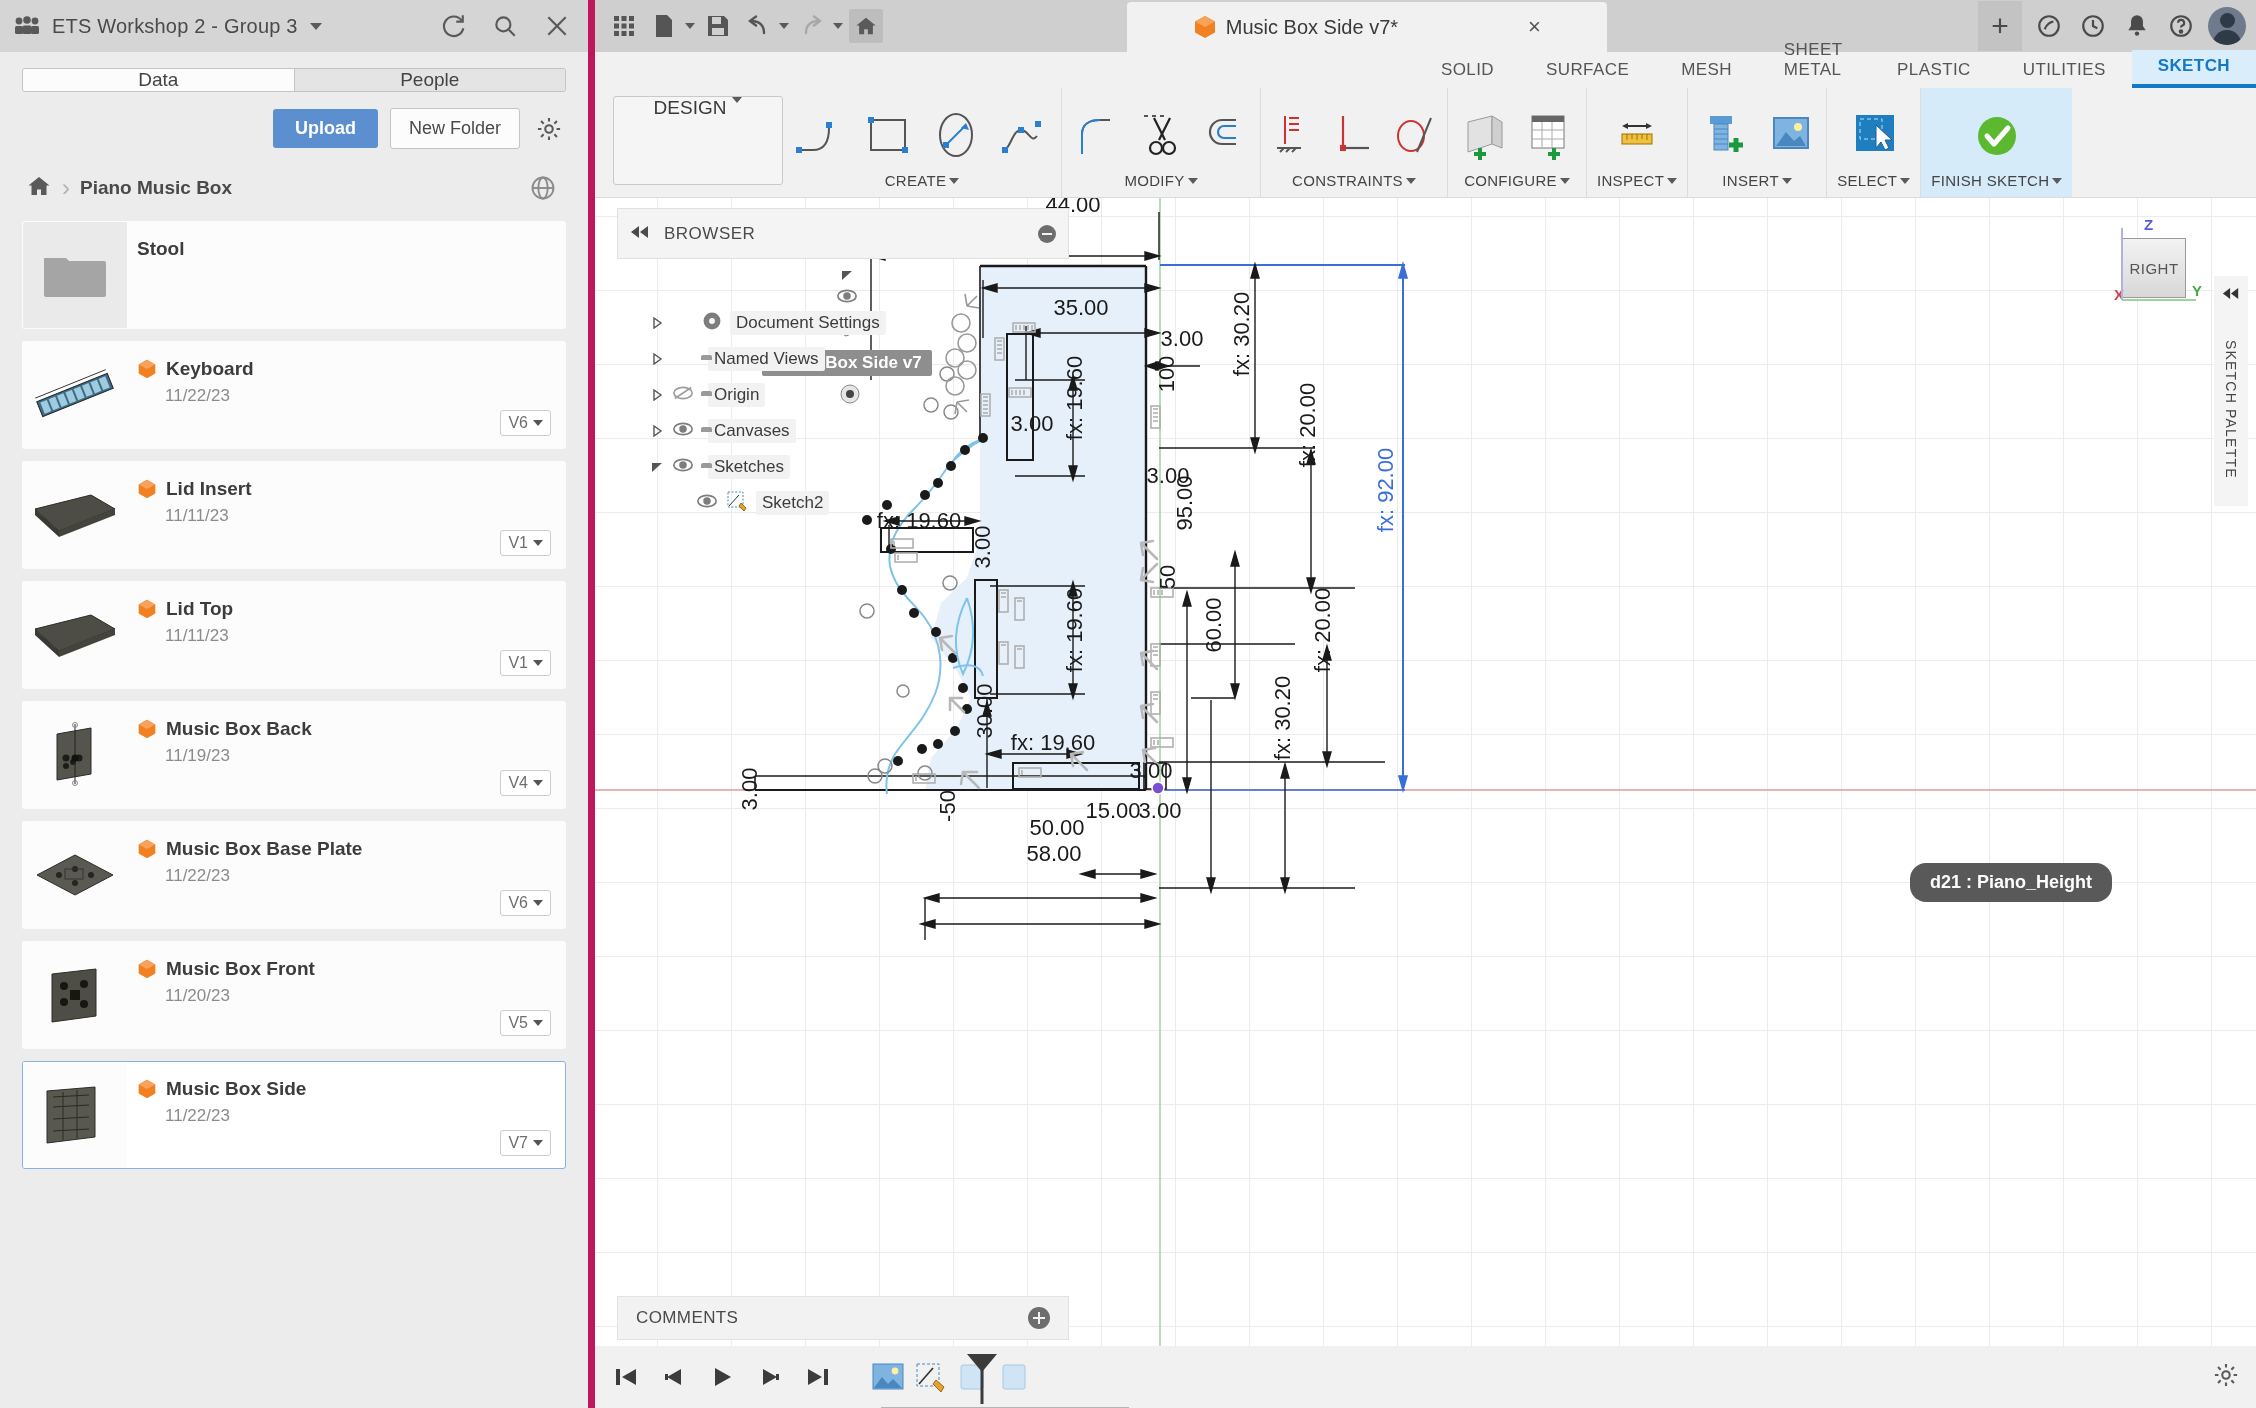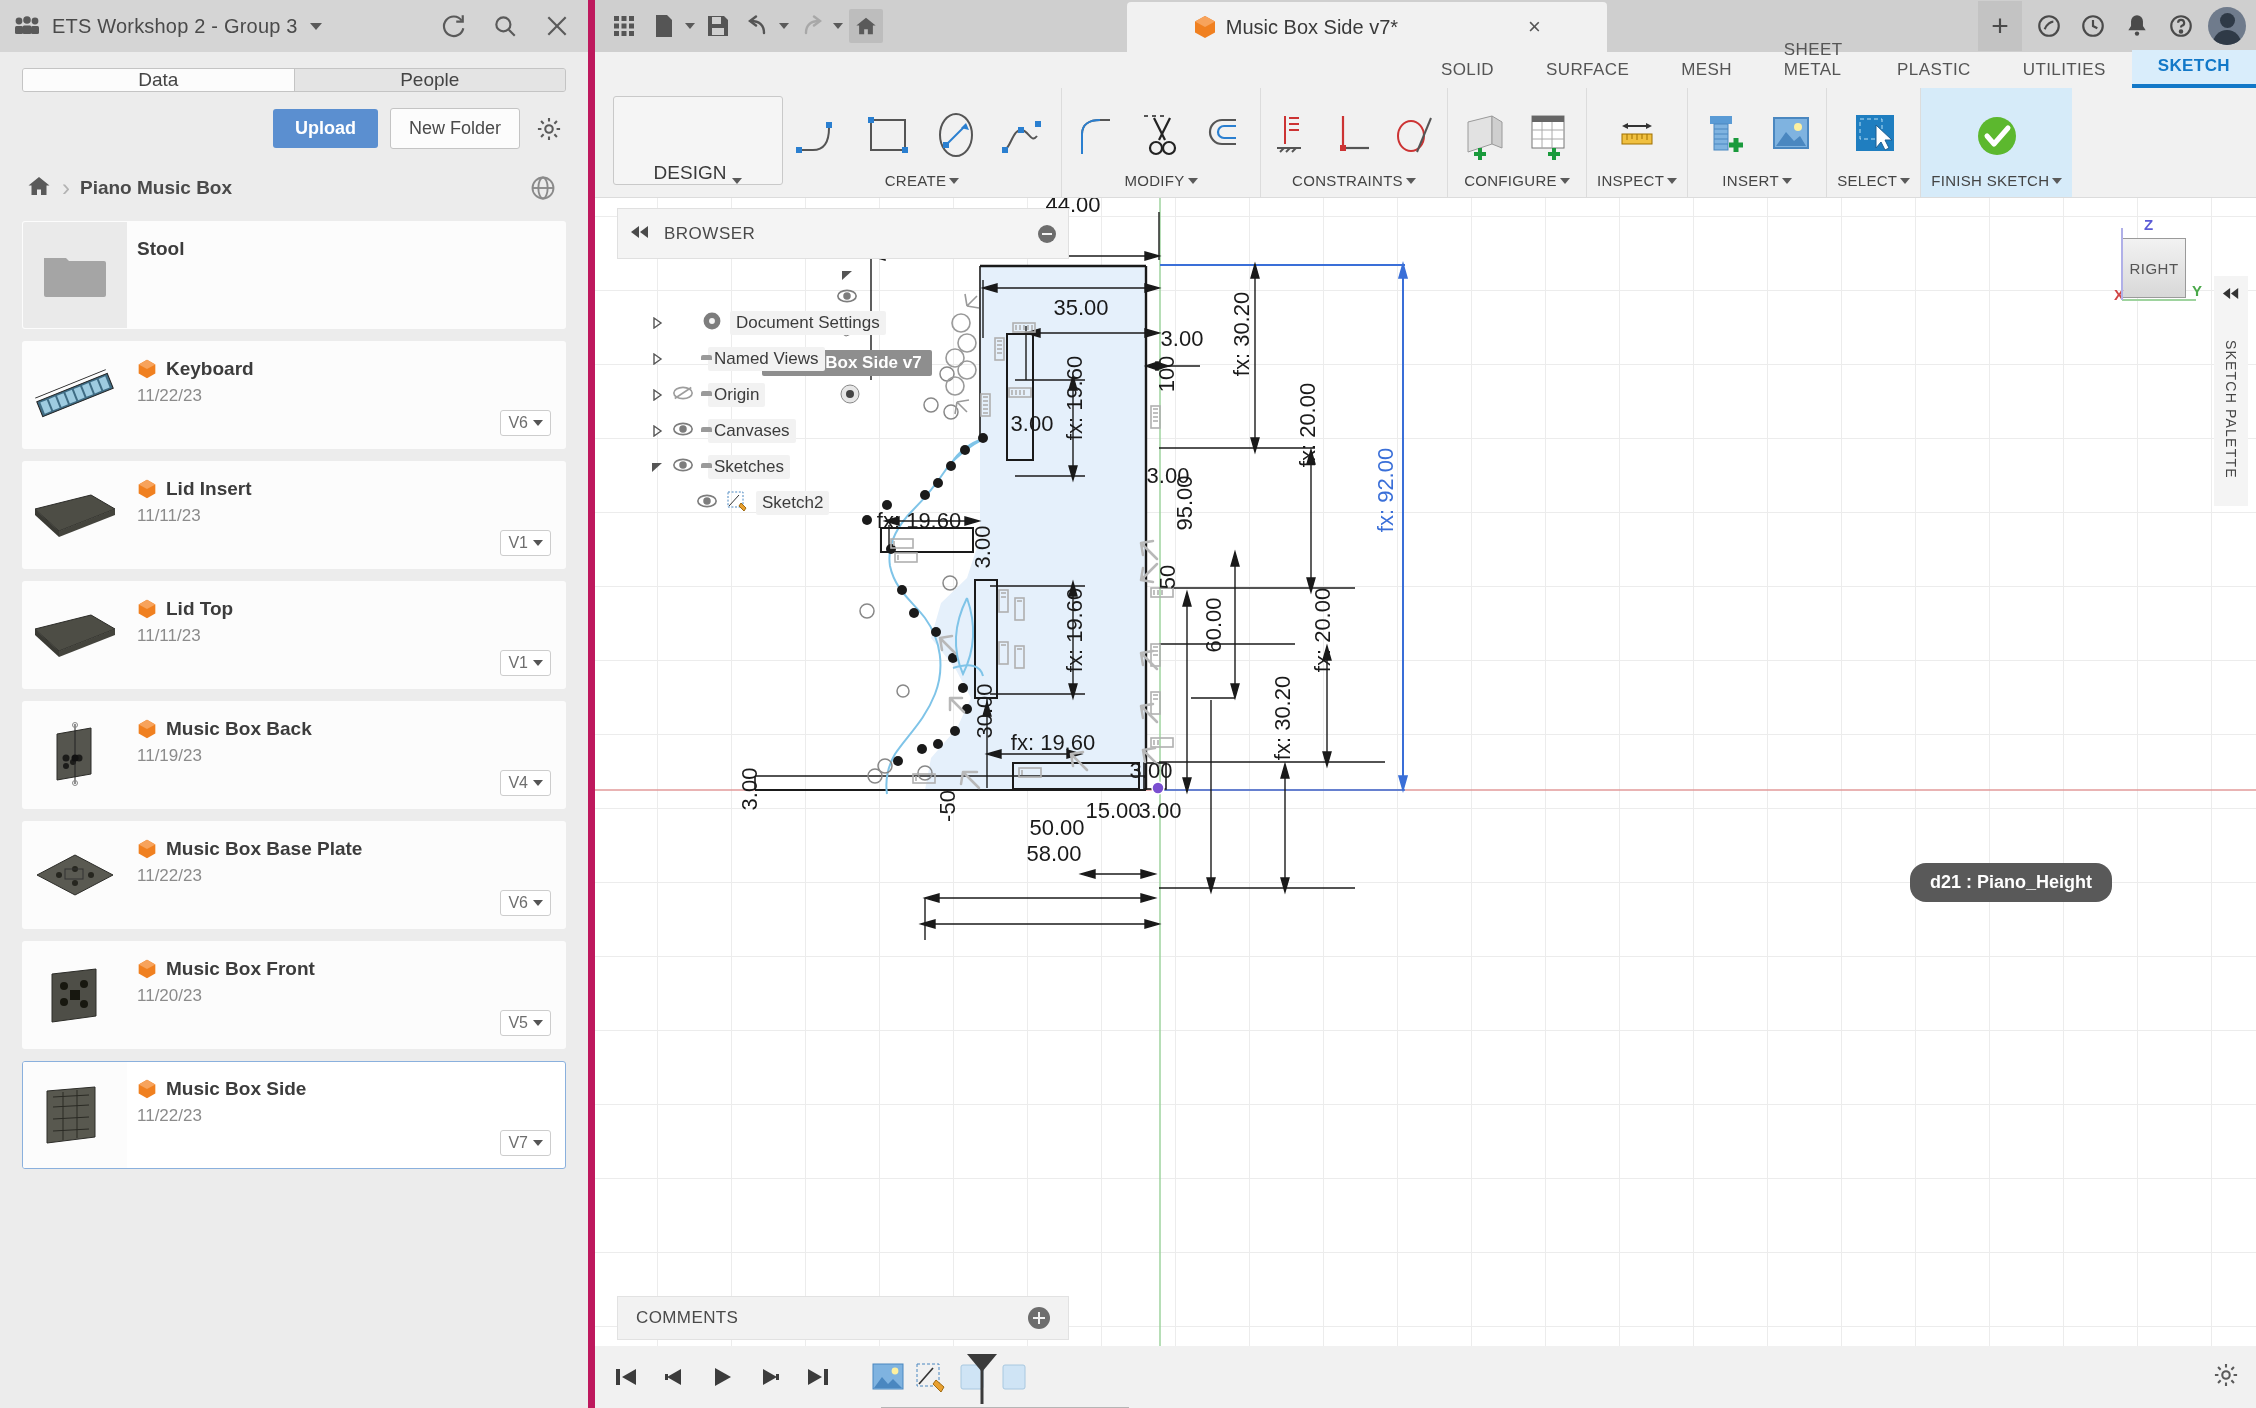--- a/index.html
+++ b/index.html
@@ -41,21 +41,21 @@
 
   #file-list { margin-top:16px; padding:0 22px; }
   .file-row { display:flex; align-items:stretch; background:#fcfcfc; border-radius:3px;
      height:108px; margin-bottom:12px; overflow:hidden; border:1px solid transparent; }
   .file-row.selected { border:1px solid #8ab0dd; background:#ffffff; }
   .file-row .thumb { width:104px; display:flex; align-items:center; justify-content:center;
      background:#fcfcfc; }
   .file-row.folder .thumb { background:#eaeaea; }
   .file-row .meta { flex:1; padding:16px 0 0 10px; }
   .fname { display:flex; align-items:center; gap:9px; font-size:19px; font-weight:bold; color:#3c3c3c;}
-  .fdate { font-size:17px; color:#8b8b8b; margin-top:6px; }
+  .fdate { font-size:17px; color:#8b8b8b; margin-top:6px;margin-left:28px; }
   .vbadge { align-self:flex-end; margin:0 14px 12px 0; border:1px solid #cdcdcd;
      border-radius:3px; background:#fff; color:#6e6e6e; font-size:16px;
      padding:3px 7px; display:flex; align-items:center; gap:5px; height:26px;}
   .vbadge .cv { width:0;height:0;border-left:5px solid transparent;border-right:5px solid transparent;
      border-top:6px solid #555; }
   .cube { width:20px; height:20px; flex:none; }
 
   
   #fusion { position:absolute; left:595px; top:0; width:1661px; height:1408px; background:#f1f1f1; }
 
@@ -84,21 +84,21 @@
 
   
   #ribbon-tabs { height:36px; background:#f1f1f1; display:flex; align-items:flex-end;
      padding-left:820px; gap:0; position:relative;}
   .rtab { font-size:17px; color:#555; padding:6px 26px 8px 26px; letter-spacing:.4px;}
   .rtab.active { color:#1278c8; background:#d9edfb; border-bottom:4px solid #1278c8; font-weight:bold;}
 
   #ribbon { height:110px; background:#f1f1f1; display:flex; align-items:stretch;
       border-bottom:1px solid #dcdcdc; }
   #design-btn { width:170px; margin:8px 0 12px 18px; border:1px solid #c9c9c9; background:#f5f5f5;
-      border-radius:3px; display:flex; align-items:flex-end; justify-content:center; gap:8px;
+      border-radius:3px; display:flex; align-items:flex-start; justify-content:center; gap:8px;
       font-size:19px; color:#3a3a3a; }
   .rgroup { display:flex; flex-direction:column; align-items:center; justify-content:flex-end;
       padding:0 10px; border-right:1px solid #dcdcdc; }
   .rgroup .tools { display:flex; align-items:flex-end; gap:14px; height:68px; padding-bottom:2px;}
   .rgroup .glabel { font-size:15px; color:#444; padding:4px 0 8px 0; display:flex; gap:5px;
       align-items:center; letter-spacing:.3px;}
   .rgroup.nb { border-right:none; }
   .rgroup.finish { background:#d6ebf9; }
 
   

